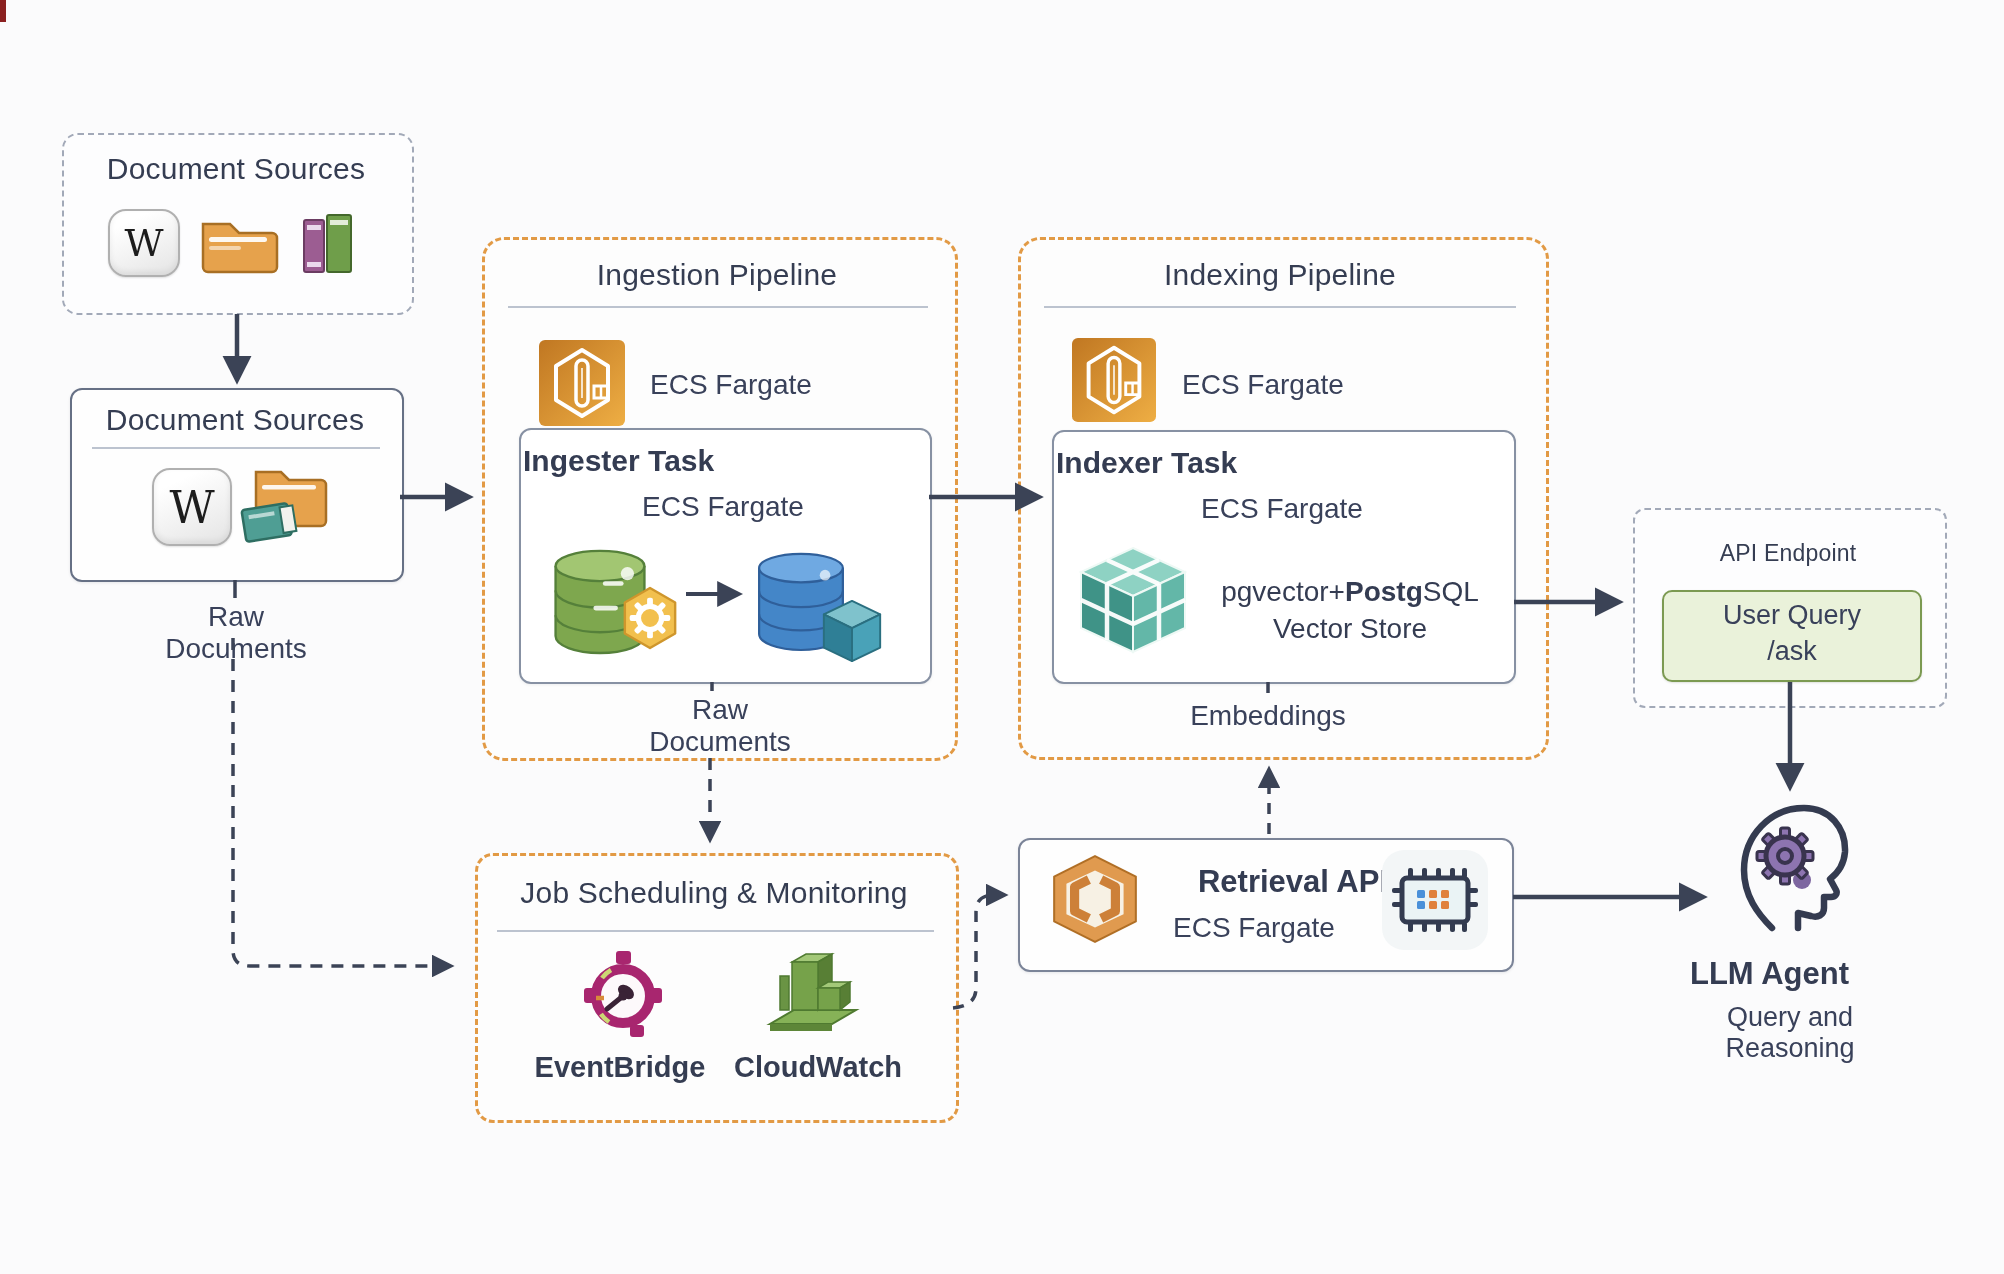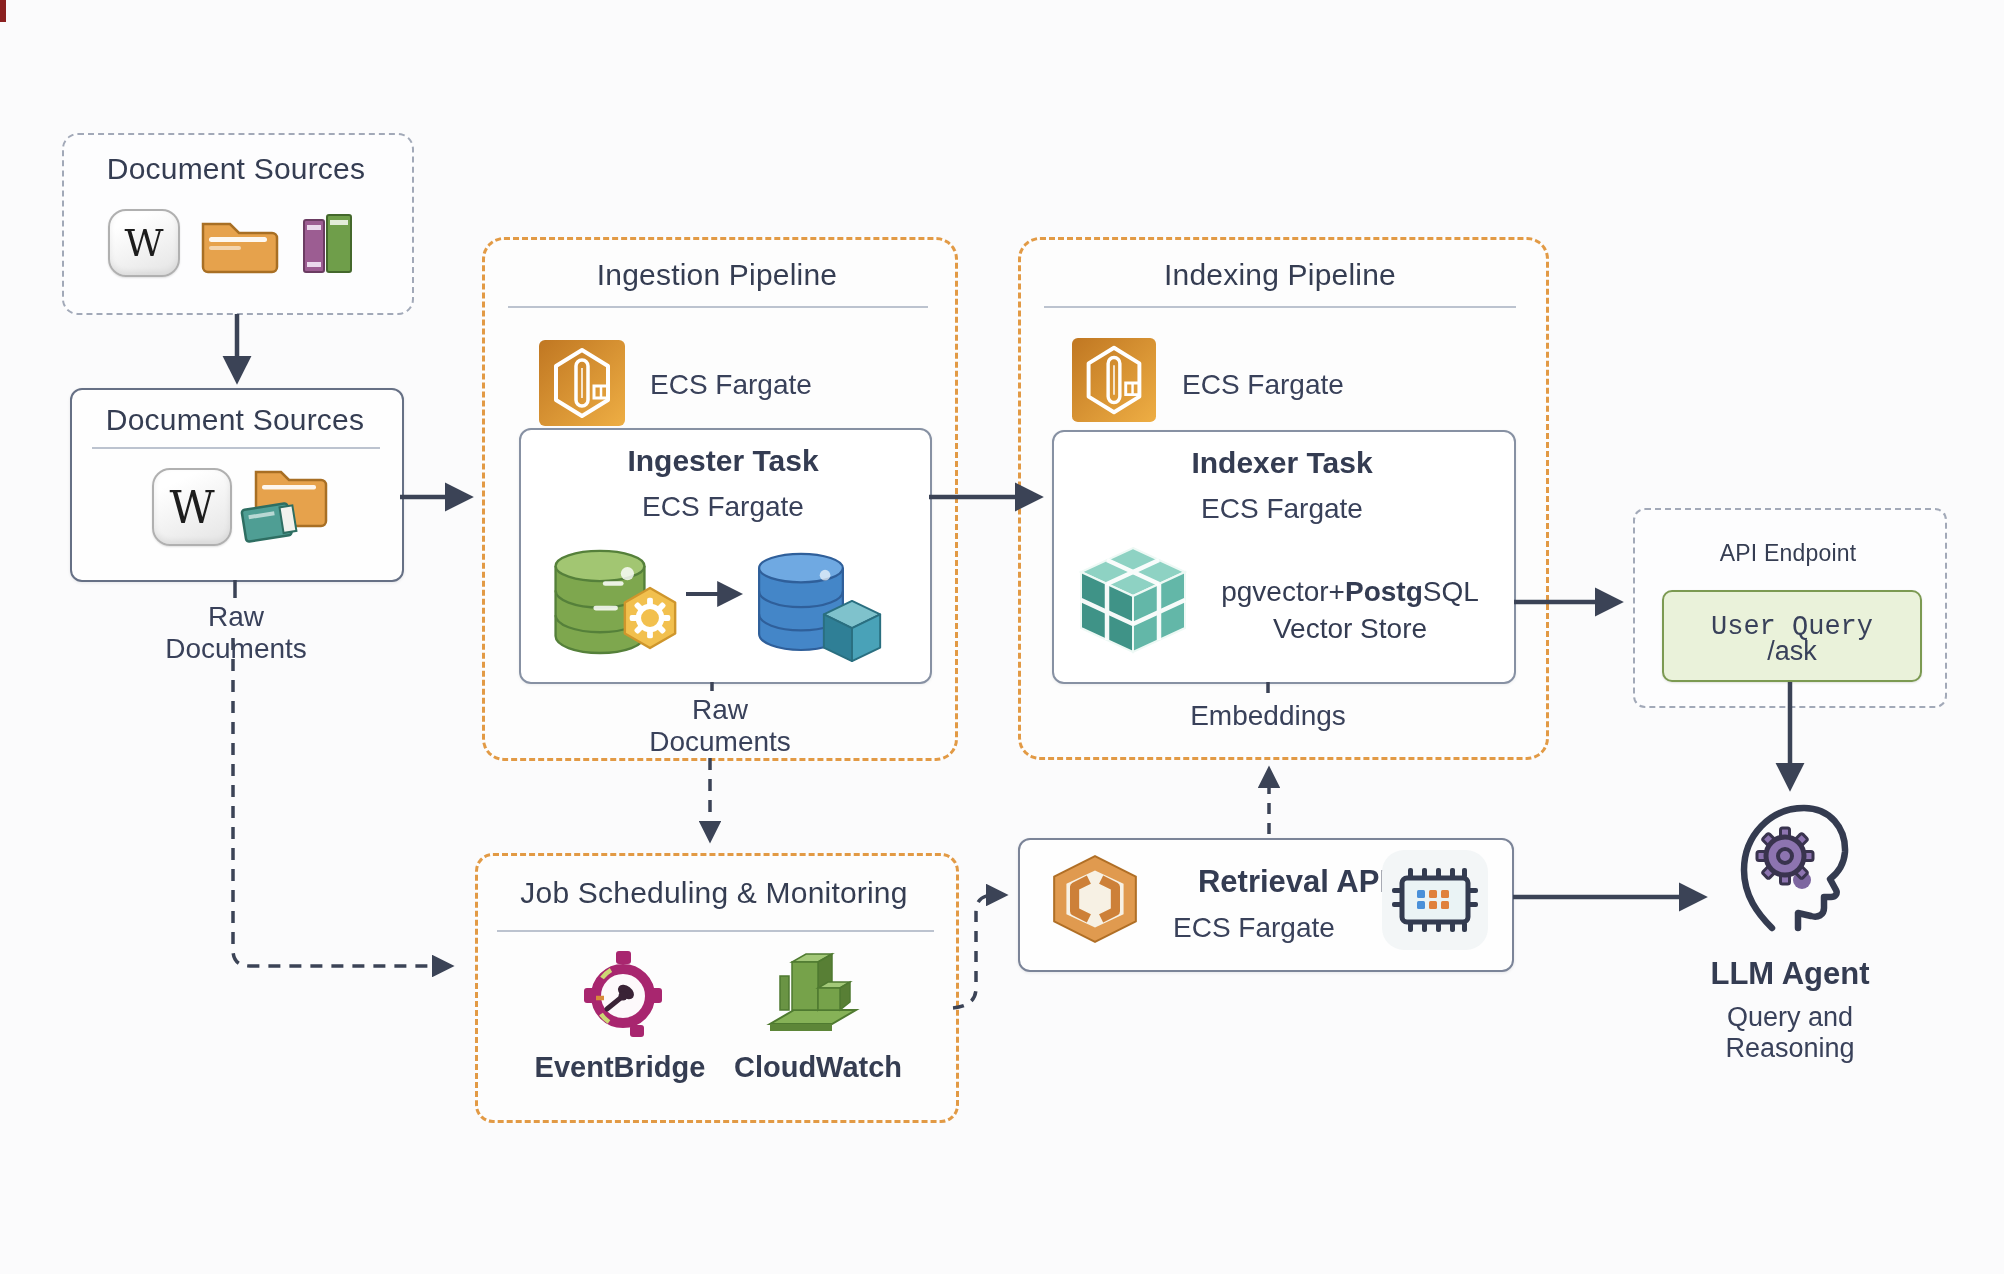--- a/index.html
+++ b/index.html
@@ -9,21 +9,21 @@
   .dbox{position:absolute;border:2px dashed #a2a9b8;border-radius:16px;background:#fdfdfe;}
   .obox{position:absolute;border:3px dashed #e29a45;border-radius:22px;background:#fdfdfd;}
   .sbox{position:absolute;border:2.5px solid #667085;border-radius:12px;background:#fefefe;
         box-shadow:0 1px 3px rgba(40,50,70,.10);}
   .ibox{position:absolute;border:2px solid #8791a3;border-radius:12px;background:#ffffff;
         box-shadow:0 1px 3px rgba(40,50,70,.08);}
   .title{position:absolute;text-align:center;font-size:30px;font-weight:400;color:#353d52;letter-spacing:.2px;}
   .hr{position:absolute;height:2px;background:#bcc3cf;}
   .cap{position:absolute;text-align:center;font-size:28px;color:#39415a;}
   .svclabel{position:absolute;font-size:28px;color:#39415a;}
-  .tasktitle{position:absolute;text-align:center;font-size:30px;font-weight:700;color:#343c52;}
+  .tasktitle{position:absolute;font-size:30px;font-weight:700;color:#343c52;}
   .tasksub{position:absolute;text-align:center;font-size:28px;color:#39415a;}
   .storeline{position:absolute;text-align:center;font-size:28px;color:#343c52;}
   .storeline b{font-weight:700;}
   .btn-green{position:absolute;background:#eaf2da;border:2.5px solid #7c9a52;border-radius:10px;
              box-shadow:0 1px 2px rgba(60,80,40,.15);}
   .btn-green .l1,.btn-green .l2{position:absolute;width:100%;text-align:center;font-size:27px;color:#39415a;}
   .wiki{position:absolute;border:2px solid #b0b0b0;border-radius:18px;
         background:linear-gradient(155deg,#ffffff 20%,#e9e9e9 85%);
         box-shadow:inset 0 -3px 6px rgba(0,0,0,.08),0 1px 2px rgba(0,0,0,.12);
         display:flex;align-items:center;justify-content:center;}
@@ -192,21 +192,21 @@
   </div>
   <div class="storeline" style="left:1200px;top:576px;width:300px;">
     <span>pgvector+</span><b>Postg</b><span>SQL</span>
   </div>
   <div class="storeline" style="left:1200px;top:613px;width:300px;">Vector Store</div>
   <div class="cap" style="left:1168px;top:700px;width:200px;">Embeddings</div>
 
   <div class="dbox" style="left:1633px;top:508px;width:310px;height:196px;border-radius:12px;"></div>
   <div class="title" style="left:1663px;top:540px;width:250px;font-size:23px;">API Endpoint</div>
   <div class="btn-green" style="left:1662px;top:590px;width:256px;height:88px;">
-    <div class="l1" style="top:20px;font-family:Liberation Mono, monospace;">User Query</div>
+    <div class="l1" style="top:8px;">User Query</div>
     <div class="l2" style="top:44px;">/ask</div>
   </div>
 
   <div class="obox" style="left:475px;top:853px;width:478px;height:264px;border-radius:18px;"></div>
   <div class="title" style="left:494px;top:876px;width:440px;">Job Scheduling &amp; Monitoring</div>
   <div class="hr" style="left:497px;top:930px;width:437px;"></div>
   <div class="abs" style="left:578px;top:946px;">
     <svg width="90" height="94" viewBox="0 0 90 94">
       <circle cx="45" cy="50" r="27" fill="#fdf9fb" stroke="#a8266f" stroke-width="10"></circle>
       <g fill="#a8266f">

